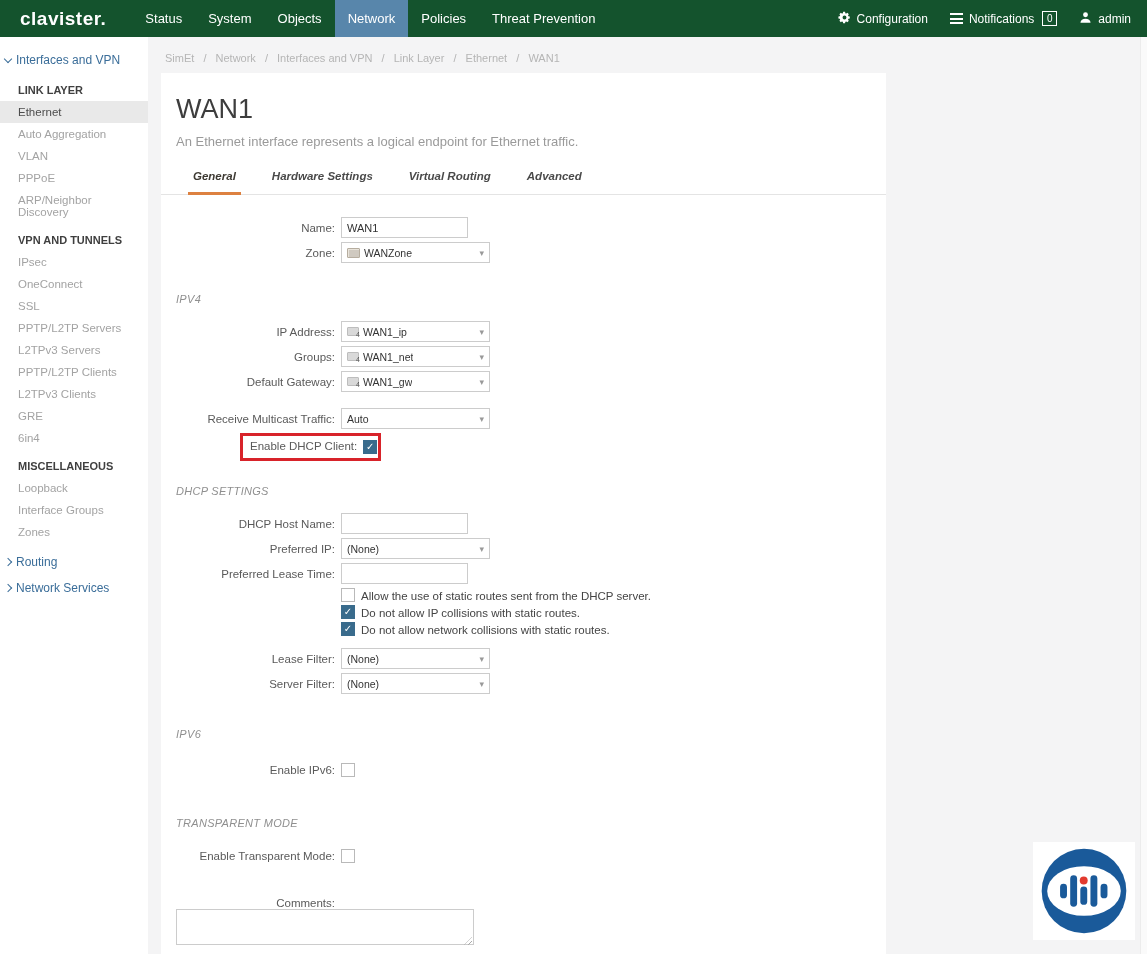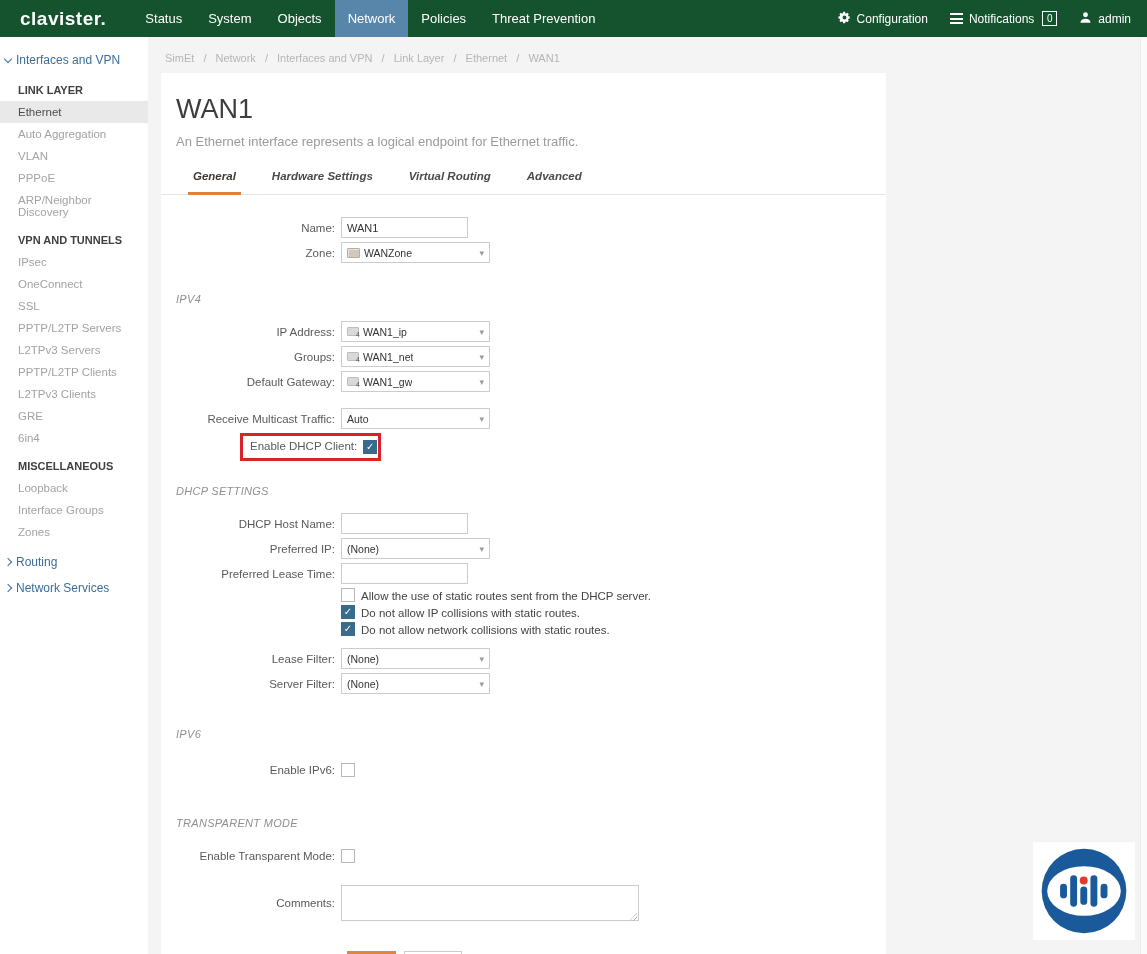--- a/index.html
+++ b/index.html
@@ -68,21 +68,21 @@
   .btn-row { display:flex; gap:8px; margin-left:171px; margin-top:26px; }
   .btn-ok { background:#dd8447; color:#fff; border:1px solid #dd8447; font-size:11px; font-weight:bold; padding:4px 15px; cursor:pointer; font-family:inherit; }
   .btn-cancel { background:#fff; color:#444; border:1px solid #ccc; font-size:11px; padding:4px 11px; cursor:pointer; font-family:inherit; }
   
   .sp-sect-ipv4 { margin:30px 0 16px; }
   .sp-sect-dhcp { margin:24px 0 16px; }
   .sp-sect-ipv6 { margin:34px 0 23px; }
   .sp-sect-trans { margin:40px 0 20px; }
   .sp-multicast { margin-top:16px; }
   .sp-filters { margin-top:12px; }
-  .sp-comments { margin-top:22px; align-items:flex-start; }
+  .sp-comments { margin-top:22px; align-items:flex-start;flex-direction:column; }
   .sp-comments .flabel { margin-top:12px; }
   
   .logo-card { position:absolute; right:12px; bottom:14px; width:102px; height:98px; background:#fff; display:flex; align-items:center; justify-content:center; }
   
   .scroll-track { position:absolute; top:37px; right:0; width:7px; height:917px; background:#fafafa; border-left:1px solid #ececec; }
 </style>
 </head>
 <body>
 
 <div class="navbar">

